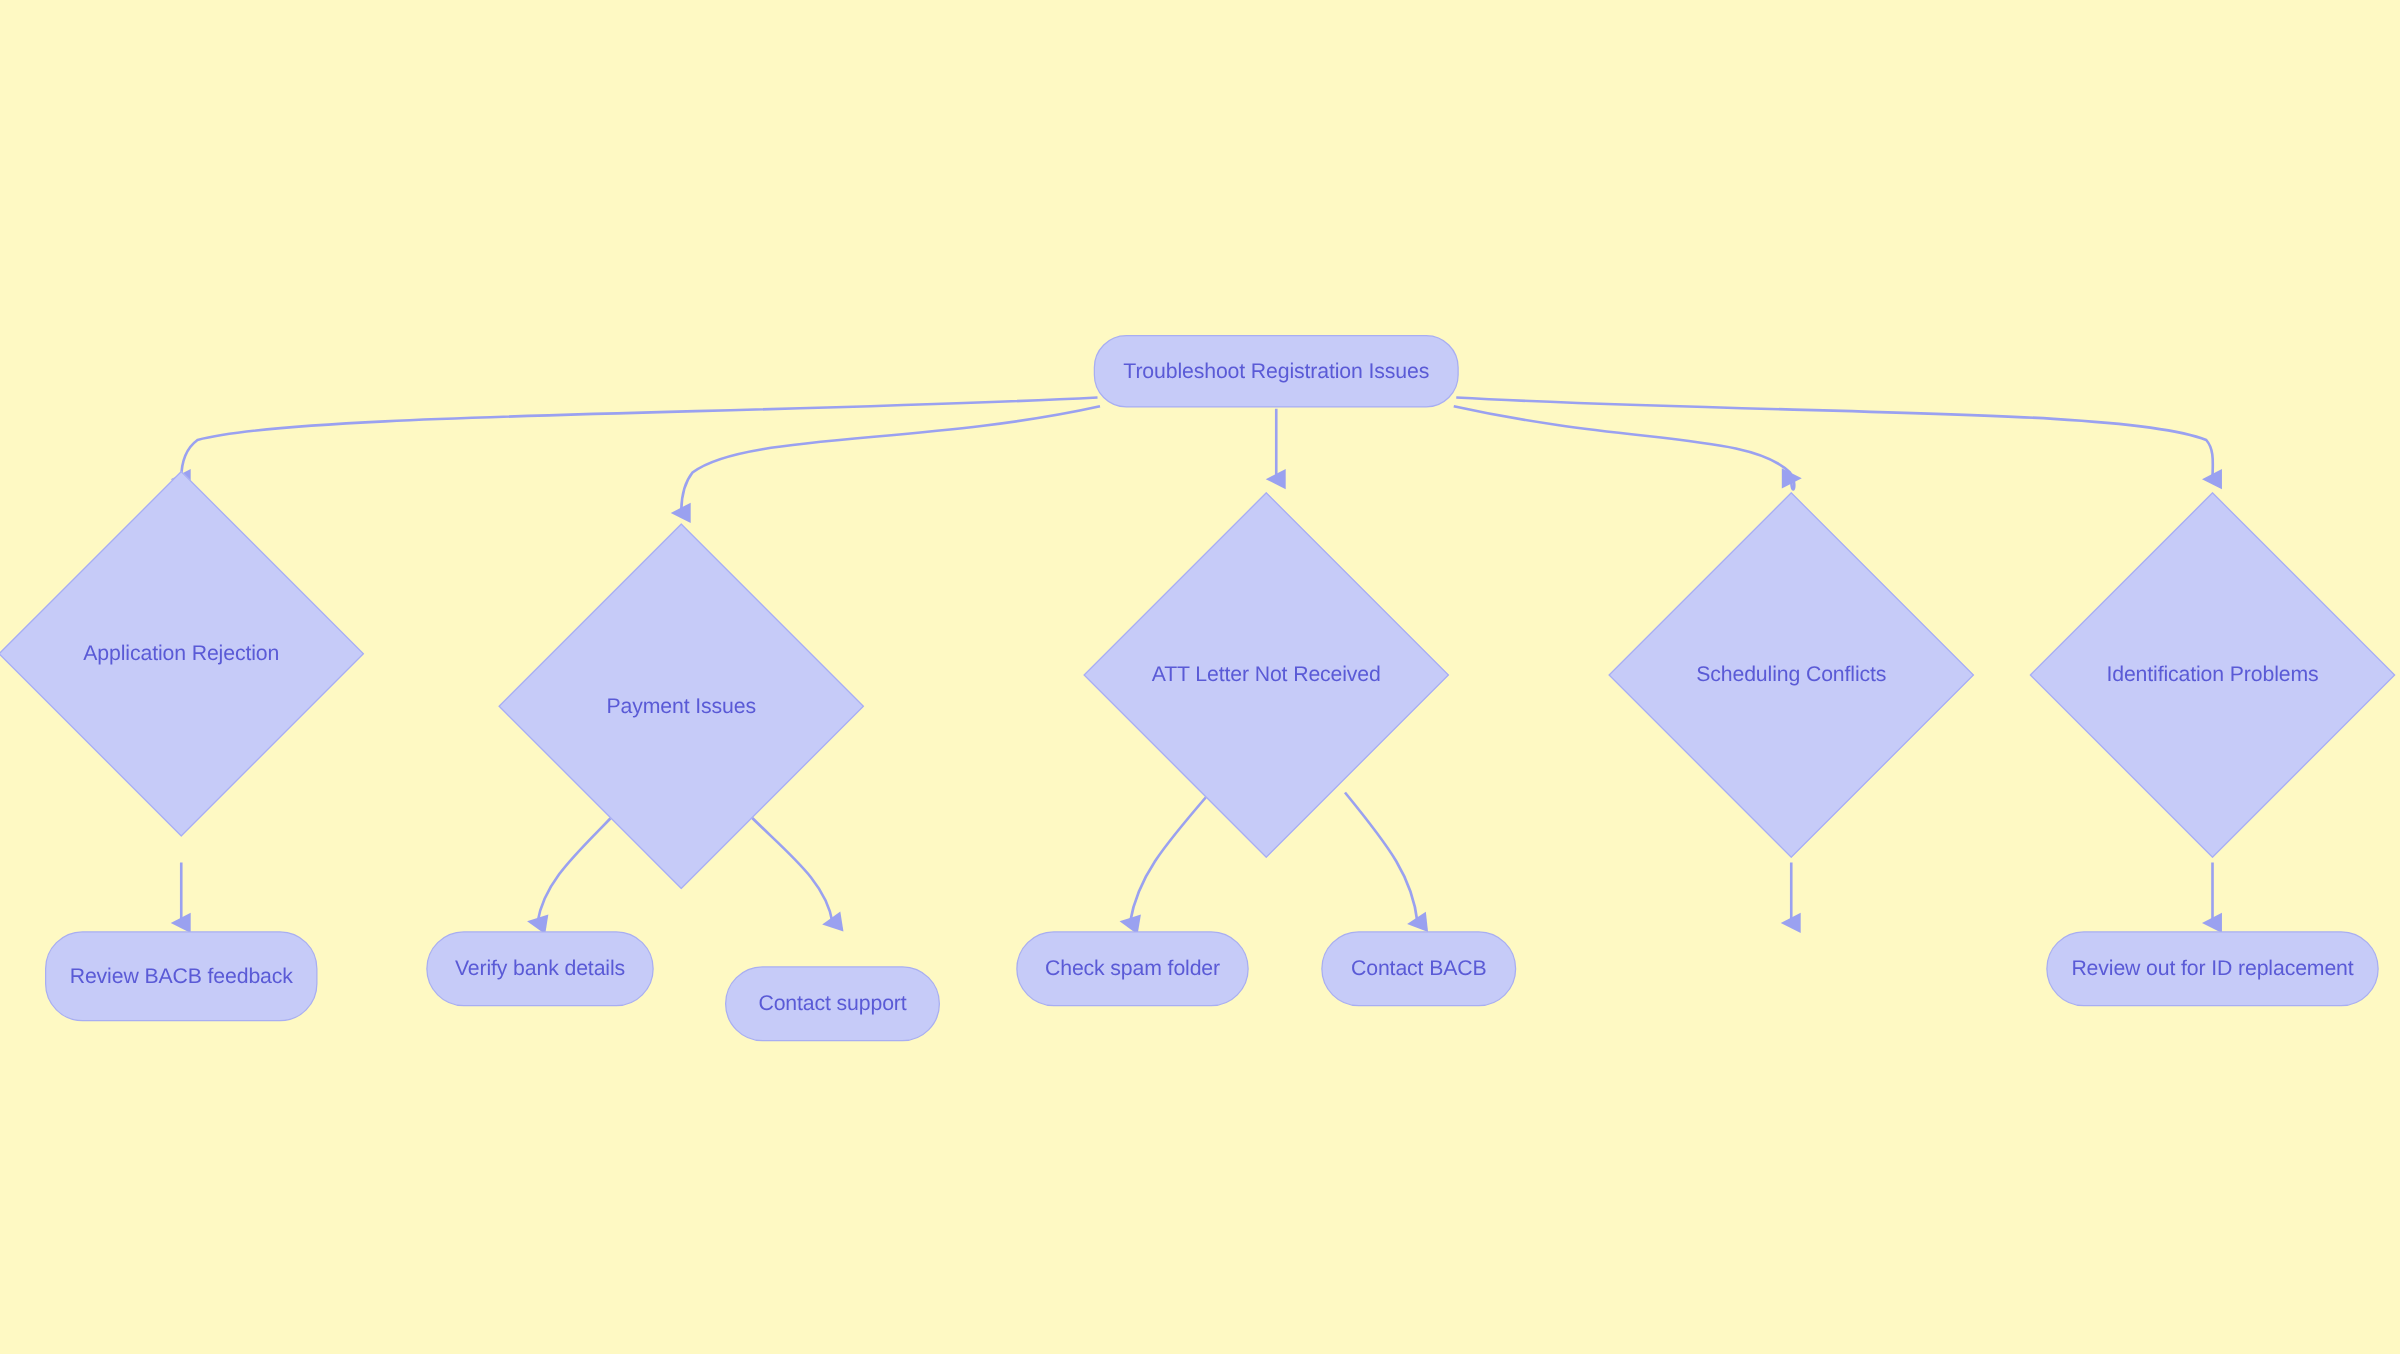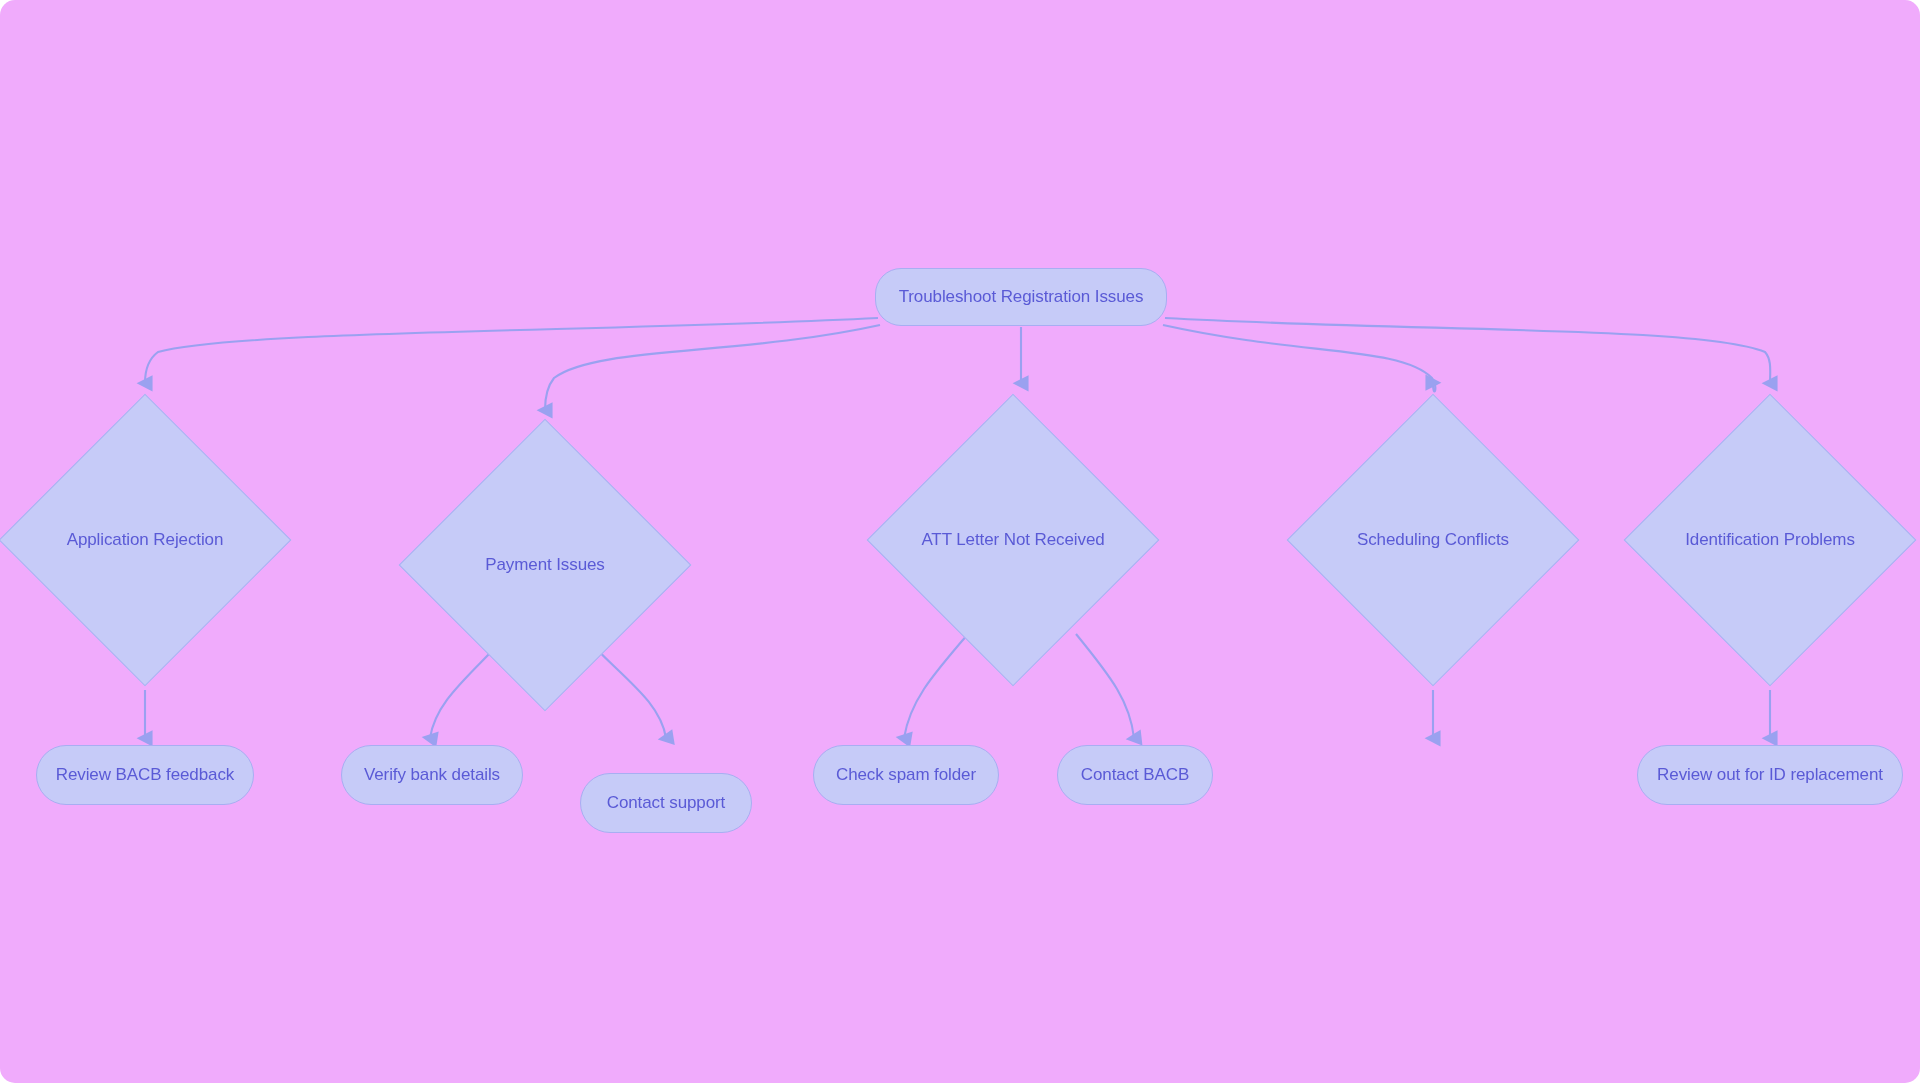--- a/index.html
+++ b/index.html
@@ -11,22 +11,21 @@
   body {
     width: 1920px;
     height: 1083px;
     overflow: hidden;
     font-family: "Liberation Sans", "DejaVu Sans", sans-serif;
   }
   #flowchart-canvas {
     position: relative;
     width: 1920px;
     height: 1083px;
-    background: #f0abfc;
-    border-radius: 15px;
+    background: #fef9c3;
   }
   #edge-layer {
     position: absolute;
     left: 0;
     top: 0;
     width: 1920px;
     height: 1083px;
     pointer-events: none;
   }
   .node {
@@ -108,21 +107,21 @@
       <path d="M 1433 690 L 1433 738"></path>
 
       <path d="M 1770 690 L 1770 738"></path>
     </g>
   </svg>
 
   <div class="node node-pill node-root" style="left:875px; top:268px; width:292px; height:58px;">
     <span class="node-label">Troubleshoot Registration Issues</span>
   </div>
 
-  <div class="node node-diamond" style="left:0px; top:395px; width:290px; height:290px;align-items:center;">
+  <div class="node node-diamond" style="left:0px; top:378px; width:290px; height:290px;align-items:center;">
     <div class="diamond-shape" style="width:205px; height:205px;"></div>
     <span class="node-label">Application Rejection</span>
   </div>
 
   <div class="node node-diamond" style="left:400px; top:420px; width:290px; height:290px;">
     <div class="diamond-shape" style="width:205px; height:205px;"></div>
     <span class="node-label">Payment Issues</span>
   </div>
 
   <div class="node node-diamond" style="left:868px; top:395px; width:290px; height:290px;">
@@ -133,21 +132,21 @@
   <div class="node node-diamond" style="left:1288px; top:395px; width:290px; height:290px;">
     <div class="diamond-shape" style="width:205px; height:205px;"></div>
     <span class="node-label">Scheduling Conflicts</span>
   </div>
 
   <div class="node node-diamond" style="left:1625px; top:395px; width:290px; height:290px;">
     <div class="diamond-shape" style="width:205px; height:205px;"></div>
     <span class="node-label">Identification Problems</span>
   </div>
 
-  <div class="node node-pill" style="left:36px; top:745px; width:218px; height:60px;">
+  <div class="node node-pill" style="left:36px; top:745px; width:218px; height:72px;">
     <span class="node-label">Review BACB feedback</span>
   </div>
 
   <div class="node node-pill" style="left:341px; top:745px; width:182px; height:60px;">
     <span class="node-label">Verify bank details</span>
   </div>
 
   <div class="node node-pill" style="left:580px; top:745px; width:172px; height:60px;margin-top:28px;">
     <span class="node-label">Contact support</span>
   </div>

